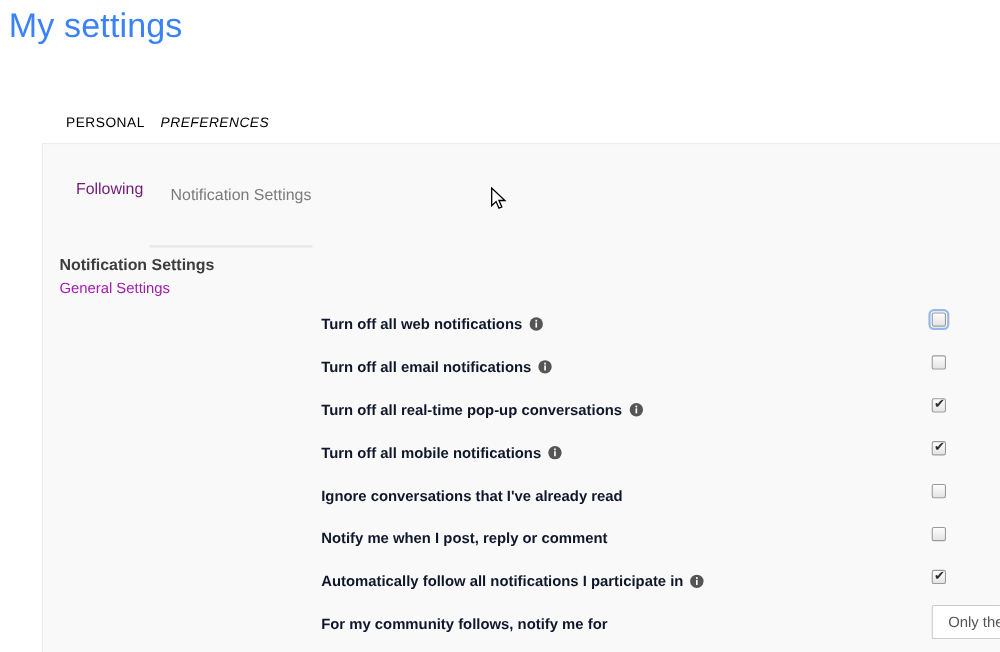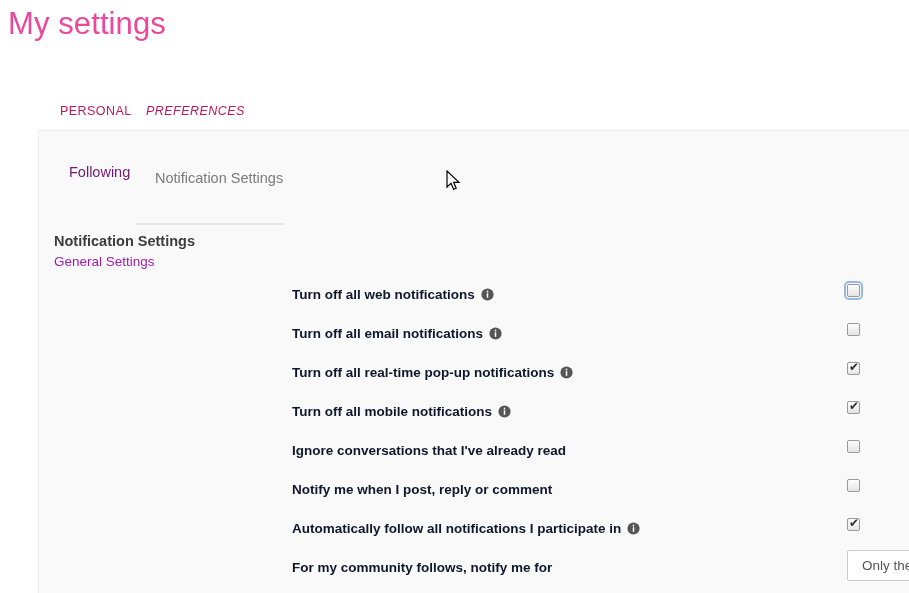--- a/index.html
+++ b/index.html
@@ -18,40 +18,40 @@
   }
 
   
   .page-title {
     position: absolute;
     left: 8px;
     top: 2px;
     font-size: 31px;
     font-weight: 400;
     letter-spacing: 0.1px;
-    color: #ec4899;
+    color: #3b82f6;
     line-height: 44px;
     white-space: nowrap;
   }
 
   
   .tabs {
     position: absolute;
     left: 38px;
     top: 96px;
     width: 871px;
     height: 30px;
   }
   .tab {
     position: absolute;
     top: 0;
     height: 29px;
     font-size: 12.5px;
     letter-spacing: 0.45px;
-    color: #be185d;
+    color: #000000;
     white-space: nowrap;
     box-sizing: border-box;
     padding-top: 8px;
   }
   .tab.t0 { left: 22px; }
   .tab.t1 { left: 108px; font-style: italic; }
   .tab.t2 {
     left: 198px;
     color: #5d5d5d;
     border-bottom: 3px solid #1a5e9b;
@@ -252,21 +252,21 @@
         <div class="row-label"><span>Turn off all email notifications</span><span class="info-icon"><svg width="13" height="13" viewBox="0 0 13 13" xmlns="http://www.w3.org/2000/svg">
               <circle cx="6.5" cy="6.5" r="6.1" fill="#555555"></circle>
               <rect x="5.75" y="5.2" width="1.5" height="4.6" fill="#ffffff"></rect>
               <rect x="5.75" y="2.7" width="1.5" height="1.7" fill="#ffffff"></rect>
             </svg></span></div>
         <div class="row-control">
           <div class="cb"></div>
         </div>
       </div>
       <div class="row">
-        <div class="row-label"><span>Turn off all real-time pop-up notifications</span><span class="info-icon"><svg width="13" height="13" viewBox="0 0 13 13" xmlns="http://www.w3.org/2000/svg">
+        <div class="row-label"><span>Turn off all real-time pop-up conversations</span><span class="info-icon"><svg width="13" height="13" viewBox="0 0 13 13" xmlns="http://www.w3.org/2000/svg">
               <circle cx="6.5" cy="6.5" r="6.1" fill="#555555"></circle>
               <rect x="5.75" y="5.2" width="1.5" height="4.6" fill="#ffffff"></rect>
               <rect x="5.75" y="2.7" width="1.5" height="1.7" fill="#ffffff"></rect>
             </svg></span></div>
         <div class="row-control">
           <div class="cb">
             <span class="tick">✔</span>
           </div>
         </div>
       </div>

